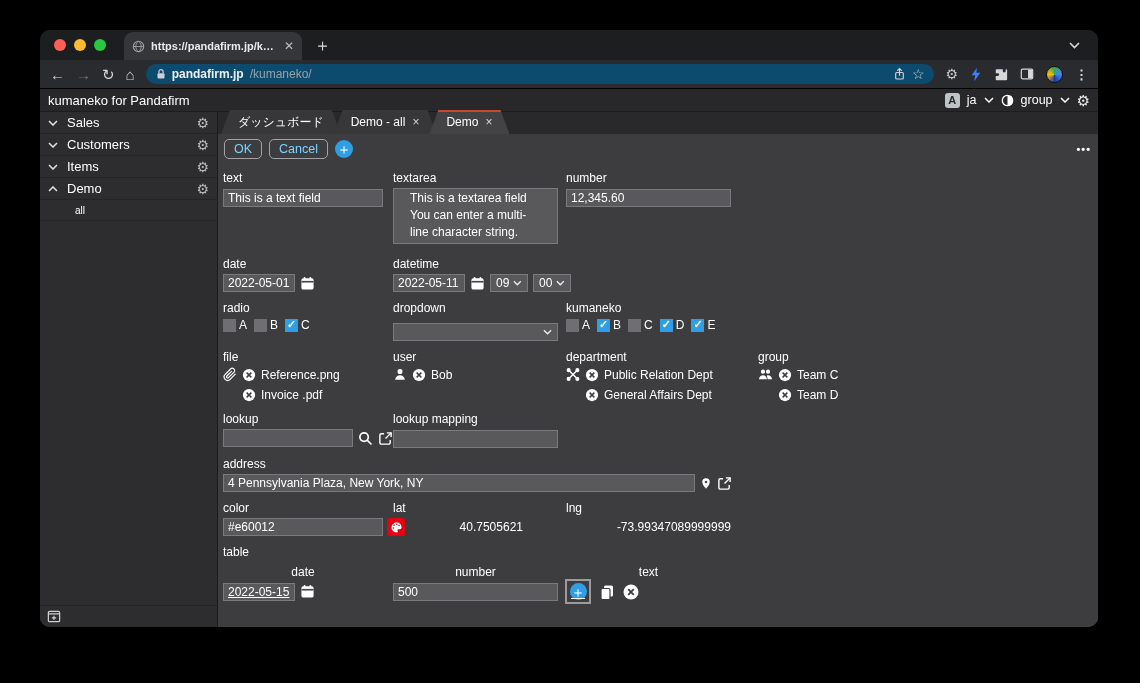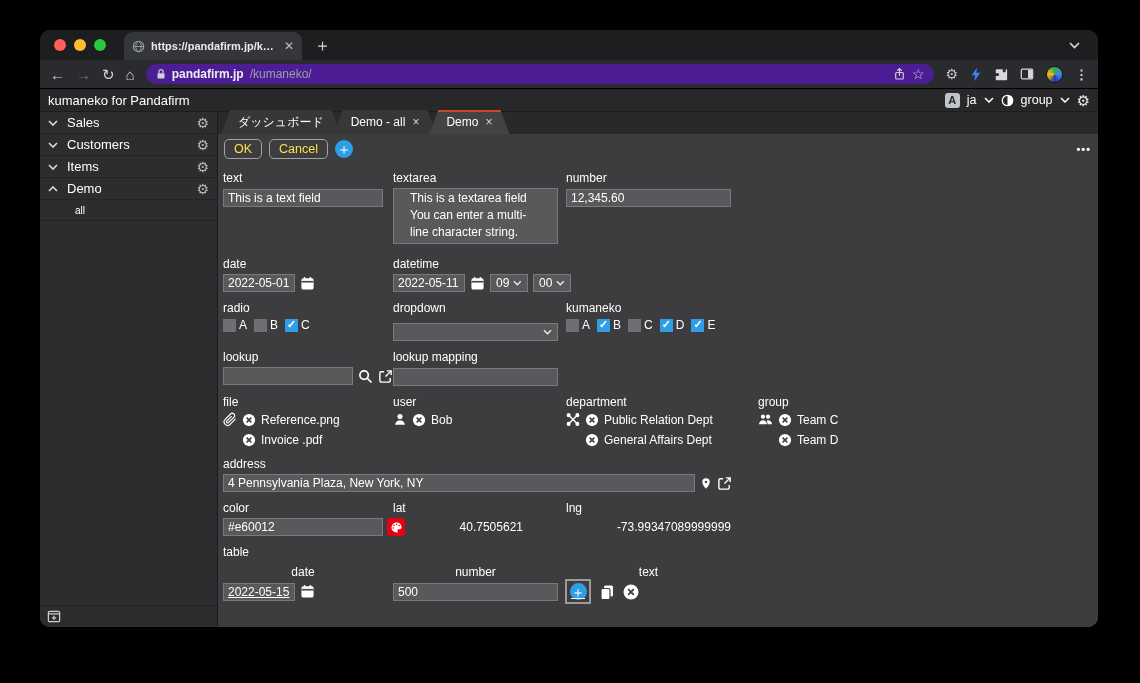--- a/index.html
+++ b/index.html
@@ -12,21 +12,21 @@
   .tl { width:12px; height:12px; border-radius:50%; margin-right:8px; }
   .tl.red{background:#ff5f57}.tl.yel{background:#febc2e}.tl.grn{background:#28c840}
   .btab { margin-left:10px; align-self:flex-end; height:28px; width:178px; background:#35363a; border-radius:9px 9px 0 0; display:flex; align-items:center; gap:6px; padding:0 8px; }
   .btab .title { color:#e8eaed; font-size:11px; font-weight:bold; white-space:nowrap; overflow:hidden; text-overflow:ellipsis; flex:1; }
   .xgl { color:#bdc1c6; font-size:12px; line-height:1; }
   .newtab { color:#d8d8d8; font-size:17px; margin-left:12px; }
   .strip-chev { margin-left:auto; margin-right:18px; }
   .toolbar { height:28px; background:#2a2b2e; display:flex; align-items:center; padding:0 10px; gap:11px; }
   .navgl { color:#d2d4d7; font-size:15px; line-height:1; }
   .navgl.dis { color:#707276; }
-  .omnibox { flex:1; height:20px; background:#4c1d95; border-radius:10px; display:flex; align-items:center; padding:0 10px; gap:6px; }
+  .omnibox { flex:1; height:20px; background:#0c4a6e; border-radius:10px; display:flex; align-items:center; padding:0 10px; gap:6px; }
   .omnibox .host { color:#eceff1; font-size:12px; font-weight:bold; }
   .omnibox .path { color:#9aa0a6; font-size:12px; }
   .omni-spacer { flex:1; }
   .rightico { display:flex; align-items:center; gap:12px; }
   .star { color:#cfd1d4; font-size:14px; }
   .gear { color:#c3c5c8; font-size:14px; line-height:1; }
   .dots3 { color:#d8d8d8; font-size:13px; font-weight:bold; }
   .avatar { width:17px; height:17px; border-radius:50%; background:conic-gradient(#34a853,#4285f4,#1c3aa9,#fbbc05,#34a853); border:1px solid #111; }
 
   
@@ -43,21 +43,21 @@
   .schild { height:21px; display:flex; align-items:center; padding-left:35px; color:#fff; font-size:10px; border-bottom:1px solid #242426; }
   .sfoot { margin-top:auto; border-top:1px solid #242426; height:22px; display:flex; align-items:center; padding:0 7px; }
 
   .content { flex:1; display:flex; flex-direction:column; background:#3d3d40; min-width:0; }
   .apptabs { height:22px; background:#29292b; display:flex; align-items:flex-end; padding-left:3px; }
   .atab { position:relative; height:20px; background:#37373a; color:#fff; font-size:12px; display:flex; align-items:center; gap:7px; padding:12px 17px; clip-path:polygon(9px 0,calc(100% - 9px) 0,100% 100%,0 100%); margin-right:-7px; white-space:nowrap; }
   .atab.active { background:linear-gradient(#c7492c 0 2px,#434346 2px); z-index:2; }
   .atab .x { color:#d5d5d5; font-size:12px; line-height:1; }
 
   .ctoolbar { height:27px; display:flex; align-items:center; padding:2px 7px 0 6px; gap:7px; }
-  .btn { height:20px; padding:0 9px; background:transparent; border:1px solid #a2a2a4; border-radius:5px; color:#fde047; font-size:12.5px; font-family:inherit; display:inline-flex; align-items:center; cursor:pointer; }
+  .btn { height:20px; padding:0 9px; background:transparent; border:1px solid #a2a2a4; border-radius:5px; color:#7dd3fc; font-size:12.5px; font-family:inherit; display:inline-flex; align-items:center; cursor:pointer; }
   .bluecircle { width:18px; height:18px; border-radius:50%; background:#2e9fe6; color:#fff; display:inline-flex; align-items:center; justify-content:center; font-size:14px; line-height:1; border:none; cursor:pointer; padding:0; }
   .more { margin-left:auto; color:#fff; font-size:11px; letter-spacing:1px; font-weight:bold; }
 
   
   .form { padding:1px 5px; flex:1; color:#fff; }
   .frow { display:flex; align-items:flex-start; margin-top:9px; }
   .c1 { width:160px; flex:none; } .c2 { width:165px; flex:none; margin-left:10px; } .c3 { width:165px; flex:none; margin-left:8px; } .c4 { flex:none; margin-left:12px; }
   .flabel { font-size:12px; color:#fff; margin-bottom:3px; }
   .inp { box-sizing:border-box; height:18px; width:100%; background:#59595c; border:1px solid #7a7a7e; color:#fff; font-size:12px; font-family:inherit; padding:0 4px; }
   .num { text-align:left; }
@@ -342,46 +342,20 @@
                 <span class="opt">
                       <span class="box checked"></span>
                       <span>E</span>
                     </span>
               </div>
             </div>
           </div>
 
           <div class="frow">
             <div class="c1">
-              <div class="flabel">lookup</div>
-              <div class="ctrl-line">
-                <input class="inp w130" value="" style="">
-                <span class="icobtn">
-                      <svg width="15" height="15" viewBox="0 0 16 16" fill="none" stroke="#fff" stroke-width="1.8">
-                        <circle cx="6.5" cy="6.5" r="4.5"></circle>
-                        <path d="M10 10l4.4 4.4"></path>
-                      </svg>
-                    </span>
-                <span class="icobtn">
-                      <svg width="15" height="15" viewBox="0 0 16 16" fill="none" stroke="#fff" stroke-width="1.5">
-                        <path d="M6.5 3H3.5A1.5 1.5 0 0 0 2 4.5v8A1.5 1.5 0 0 0 3.5 14h8a1.5 1.5 0 0 0 1.5-1.5V9.5"></path>
-                        <path d="M9.5 2H14v4.5"></path>
-                        <path d="M14 2L8 8"></path>
-                      </svg>
-                    </span>
-              </div>
-            </div>
-            <div class="c2">
-              <div class="flabel">lookup mapping</div>
-              <input class="inp" value="" style="">
-            </div>
-          </div>
-
-          <div class="frow">
-            <div class="c1">
               <div class="flabel">file</div>
               <div class="chips">
                 <svg width="14" height="15" viewBox="0 0 24 24" fill="none" stroke="#fff" stroke-width="2">
                       <path d="M21.44 11.05l-9.19 9.19a6 6 0 0 1-8.49-8.49l9.19-9.19a4 4 0 0 1 5.66 5.66l-9.2 9.19a2 2 0 0 1-2.83-2.83l8.49-8.48"></path>
                     </svg>
                 <div class="chipcol">
                   <span class="chipline">
                         <svg width="14" height="14" viewBox="0 0 16 16">
                           <circle cx="8" cy="8" r="7" fill="#fff"></circle>
                           <path d="M5.3 5.3l5.4 5.4M10.7 5.3l-5.4 5.4" stroke="#3e3e40" stroke-width="1.7"></path>
@@ -467,20 +441,46 @@
                           <path d="M5.3 5.3l5.4 5.4M10.7 5.3l-5.4 5.4" stroke="#3e3e40" stroke-width="1.7"></path>
                         </svg>
                         <span>Team D</span>
                       </span>
                 </div>
               </div>
             </div>
           </div>
 
           <div class="frow">
+            <div class="c1">
+              <div class="flabel">lookup</div>
+              <div class="ctrl-line">
+                <input class="inp w130" value="" style="">
+                <span class="icobtn">
+                      <svg width="15" height="15" viewBox="0 0 16 16" fill="none" stroke="#fff" stroke-width="1.8">
+                        <circle cx="6.5" cy="6.5" r="4.5"></circle>
+                        <path d="M10 10l4.4 4.4"></path>
+                      </svg>
+                    </span>
+                <span class="icobtn">
+                      <svg width="15" height="15" viewBox="0 0 16 16" fill="none" stroke="#fff" stroke-width="1.5">
+                        <path d="M6.5 3H3.5A1.5 1.5 0 0 0 2 4.5v8A1.5 1.5 0 0 0 3.5 14h8a1.5 1.5 0 0 0 1.5-1.5V9.5"></path>
+                        <path d="M9.5 2H14v4.5"></path>
+                        <path d="M14 2L8 8"></path>
+                      </svg>
+                    </span>
+              </div>
+            </div>
+            <div class="c2">
+              <div class="flabel">lookup mapping</div>
+              <input class="inp" value="" style="">
+            </div>
+          </div>
+
+          <div class="frow">
             <div style="margin-left:0;">
               <div class="flabel">address</div>
               <div class="ctrl-line">
                 <input class="inp w472" value="4 Pennsylvania Plaza, New York, NY" style="">
                 <span class="icobtn">
                       <svg width="12" height="15" viewBox="0 0 16 16">
                         <path d="M8 1a5 5 0 0 0-5 5c0 3.8 5 9 5 9s5-5.2 5-9a5 5 0 0 0-5-5z" fill="#fff"></path>
                         <circle cx="8" cy="6" r="1.8" fill="#4a4a4c"></circle>
                       </svg>
                     </span>

